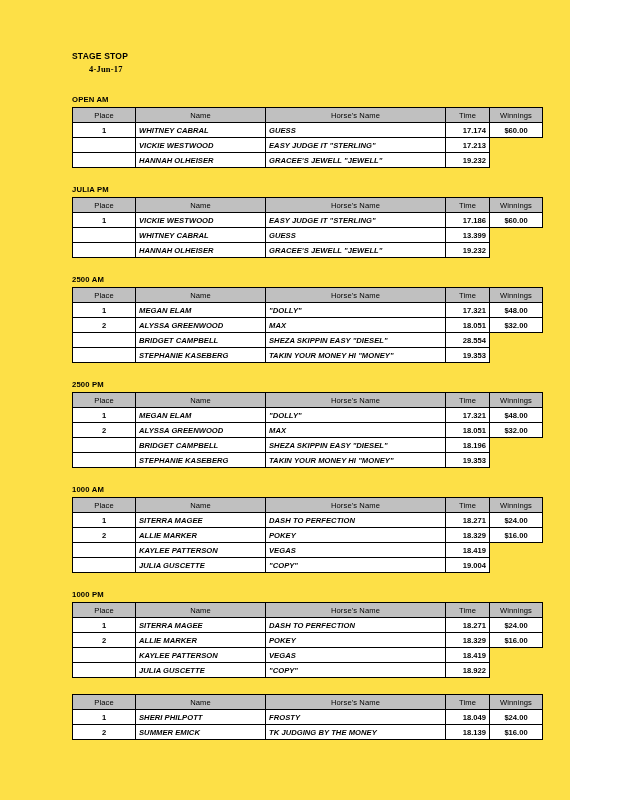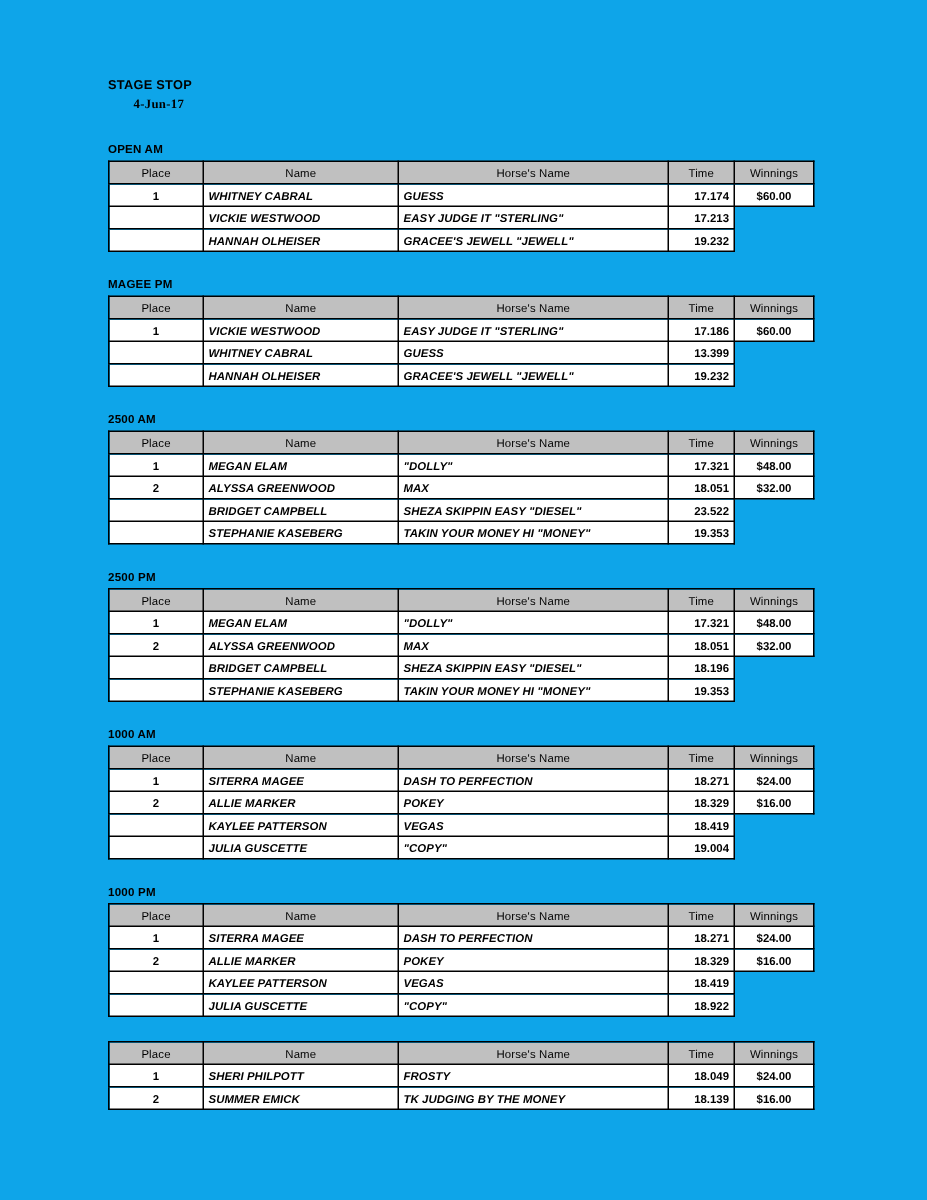--- a/index.html
+++ b/index.html
@@ -10,23 +10,23 @@
   }
   body {
     width: 618px;
     height: 800px;
     font-family: "Liberation Sans", sans-serif;
     color: #000000;
     overflow: hidden;
   }
   .page {
     position: relative;
-    width: 618px;
+    width: 570px;
     height: 800px;
-    background: #0ea5e9;
+    background: #fde047;
     box-sizing: border-box;
   }
 
   
   .titleblock {
     position: absolute;
     left: 72px;
     top: 50px;
   }
   .doc-title {
@@ -167,21 +167,21 @@
               <td class="place"></td>
               <td class="name">HANNAH OLHEISER</td>
               <td class="horse">GRACEE'S JEWELL "JEWELL"</td>
               <td class="time">19.232</td>
               <td class="winnings blank"></td>
             </tr>
           </tbody>
         </table>
       </div>
       <div class="section">
-        <div class="section-label">MAGEE PM</div>
+        <div class="section-label">JULIA PM</div>
         <table class="results">
           <colgroup>
             <col class="c-place">
             <col class="c-name">
             <col class="c-horse">
             <col class="c-time">
             <col class="c-winnings">
           </colgroup>
           <thead>
             <tr>
@@ -248,21 +248,21 @@
               <td class="place">2</td>
               <td class="name">ALYSSA GREENWOOD</td>
               <td class="horse">MAX</td>
               <td class="time">18.051</td>
               <td class="winnings">$32.00</td>
             </tr>
             <tr>
               <td class="place"></td>
               <td class="name">BRIDGET CAMPBELL</td>
               <td class="horse">SHEZA SKIPPIN EASY "DIESEL"</td>
-              <td class="time">23.522</td>
+              <td class="time">28.554</td>
               <td class="winnings blank"></td>
             </tr>
             <tr>
               <td class="place"></td>
               <td class="name">STEPHANIE KASEBERG</td>
               <td class="horse">TAKIN YOUR MONEY HI "MONEY"</td>
               <td class="time">19.353</td>
               <td class="winnings blank"></td>
             </tr>
           </tbody>

